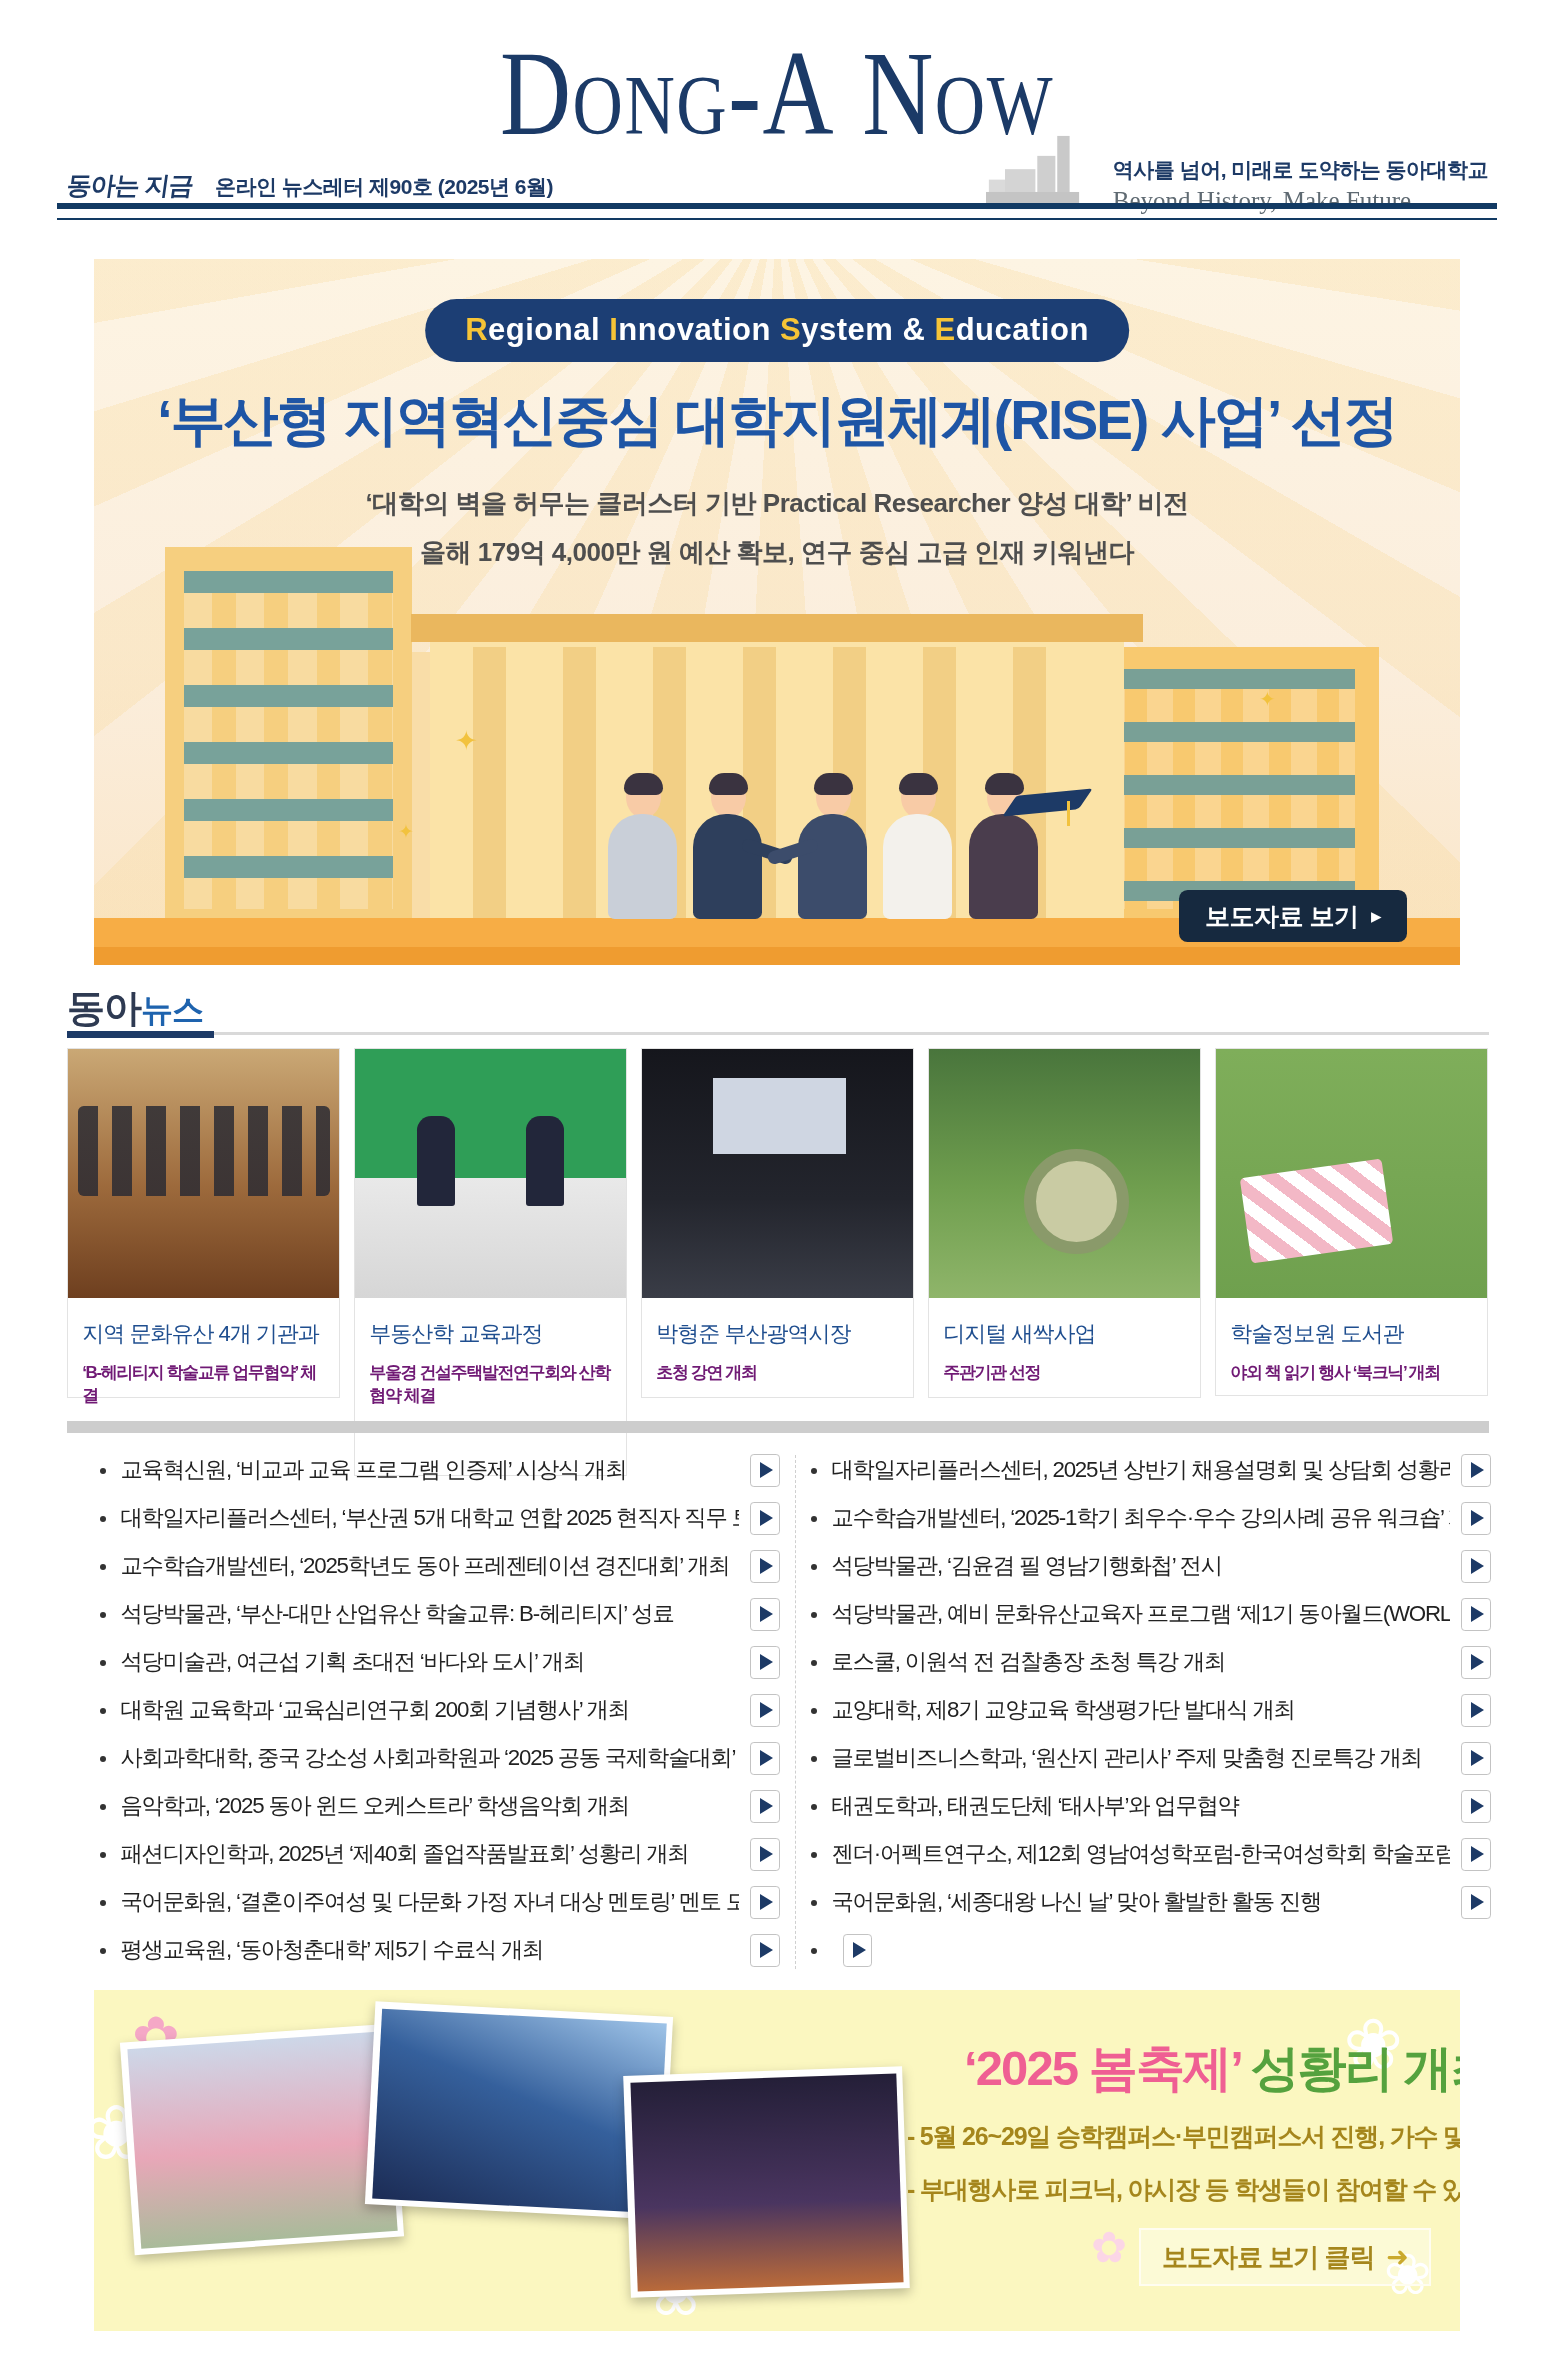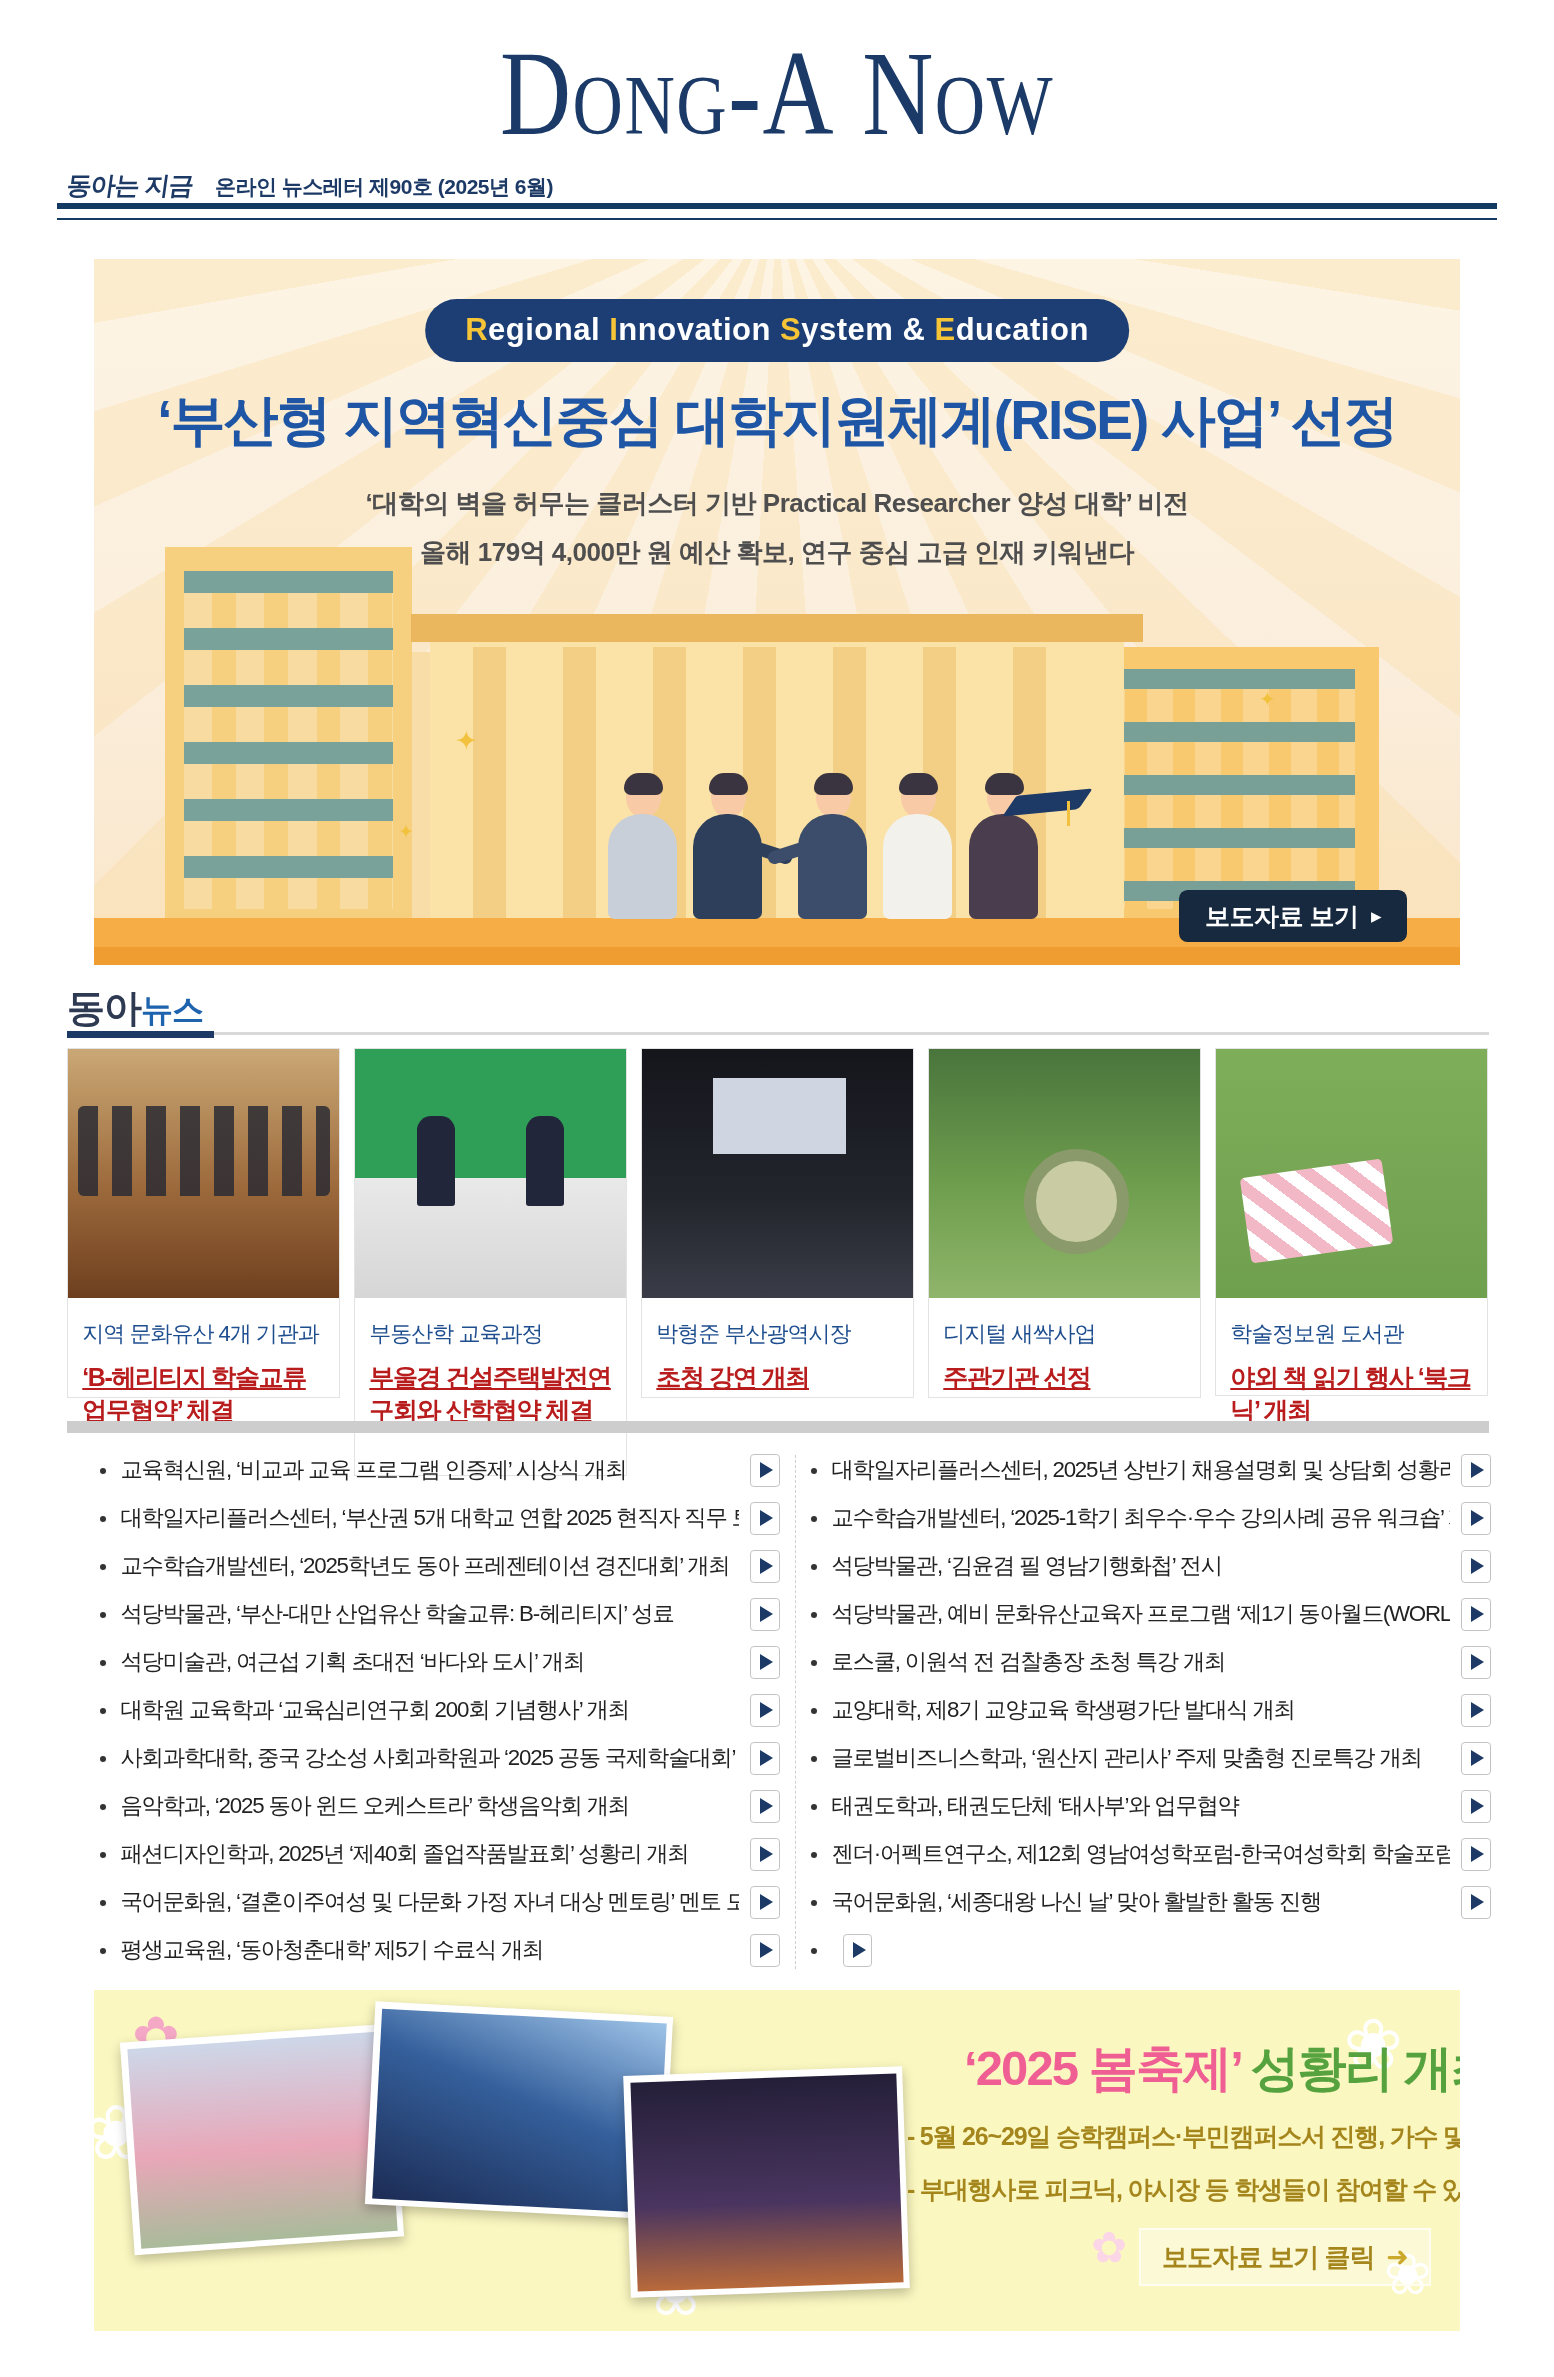--- a/index.html
+++ b/index.html
@@ -75,21 +75,21 @@
   .sec-head .t1{font-size:38px;font-weight:bold;color:#2e3a52;letter-spacing:-1px;}
   .sec-head .t2{font-size:32px;font-weight:bold;color:#1e63ae;letter-spacing:-1px;}
   .sec-head .uline{position:absolute;left:0;right:0;top:49px;height:2.9px;background:#d9d9d9;}
   .sec-head .uline-navy{position:absolute;left:0;top:48px;width:147px;height:6.7px;background:#1d3a66;z-index:2;}
 
   
   .card{position:absolute;width:273px;background:#ffffff;border:1px solid #e3e3e3;box-sizing:border-box;}
   .card .cimg{width:100%;display:block;}
   .ncap{padding:21px 14.3px 0 14.3px;}
   .ncap .l1{font-size:22px;color:#1f4e8f;letter-spacing:-1px;}
-  .ncap .l2{font-size:25px;font-weight:bold;color:#b91c1c;letter-spacing:-1.4px;margin-top:12.4px;text-decoration:underline;}
+  .ncap .l2{font-size:17px;font-weight:bold;color:#701a75;letter-spacing:-1.4px;margin-top:12.4px;}
   .grayband{position:absolute;left:67px;width:1422px;height:12.4px;background:#cdcdcd;}
 
   
   .img-n1{height:249px;background:linear-gradient(180deg,#caa875 0%,#9d6a3c 55%,#6e3f1f 100%);position:relative;}
   .img-n1::after{content:"";position:absolute;top:57px;left:9.5px;right:9.5px;height:90px;
       background:repeating-linear-gradient(90deg,#2b2b33 0 20px,rgba(0,0,0,0) 20px 34px);border-radius:5.7px;opacity:.85;}
   .img-n2{height:249px;background:linear-gradient(180deg,#2f9e57 0%,#2f9e57 52%,#e9e9e9 52%,#d6d6d6 100%);position:relative;}
   .img-n2::after{content:"";position:absolute;top:67px;left:62px;width:38px;height:90px;background:#22263a;border-radius:14.3px 14.3px 2.9px 2.9px;box-shadow:109px 0 0 #22263a;}
   .img-n3{height:249px;background:linear-gradient(180deg,#15161c 0%,#23252d 60%,#3a3d47 100%);position:relative;}
   .img-n3::after{content:"";position:absolute;top:28.5px;left:71px;width:133px;height:76px;background:#cfd6e2;}
@@ -131,20 +131,35 @@
 
 <div class="page">
 
   <div class="logo"><span class="lg">D</span><span class="sm">ong</span><span class="lg">-A</span><span class="lg" style="margin-left:33px;">N</span><span class="sm">ow</span></div>
 
   <div class="tagrow">
     <div class="tag-left">
       <span class="issue-label">동아는 지금</span>
       <span class="issue-info">온라인 뉴스레터 제90호 (2025년 6월)</span>
     </div>
+    <div class="tag-right">
+      <span class="bldg">
+        <svg width="114" height="81" viewBox="0 0 240 170">
+          <rect x="150" y="8" width="26" height="150" fill="#c9c9c9"></rect>
+          <rect x="108" y="50" width="38" height="108" fill="#cfcfcf"></rect>
+          <rect x="40" y="78" width="64" height="80" fill="#d4d4d4"></rect>
+          <rect x="6" y="100" width="34" height="58" fill="#dadada"></rect>
+          <rect x="0" y="126" width="196" height="36" fill="#c4c4c4"></rect>
+        </svg>
+      </span>
+      <span class="slogans">
+        <div class="slogan-ko">역사를 넘어, 미래로 도약하는 동아대학교</div>
+        <div class="slogan-en">Beyond History, Make Future</div>
+      </span>
+    </div>
   </div>
   <div class="bar-thick"></div>
   <div class="bar-thin"></div>
 
   <div class="hero">
     <div class="pill"><span class="pcap">R</span><span>egional </span><span class="pcap">I</span><span>nnovation </span><span class="pcap">S</span><span>ystem &amp; </span><span class="pcap">E</span><span>ducation</span></div>
     <div class="hero-title">‘부산형 지역혁신중심 대학지원체계(RISE) 사업’ 선정</div>
     <div class="hero-sub1">‘대학의 벽을 허무는 클러스터 기반 Practical Researcher 양성 대학’ 비전</div>
     <div class="hero-sub2">올해 179억 4,000만 원 예산 확보, 연구 중심 고급 인재 키워낸다</div>
 

